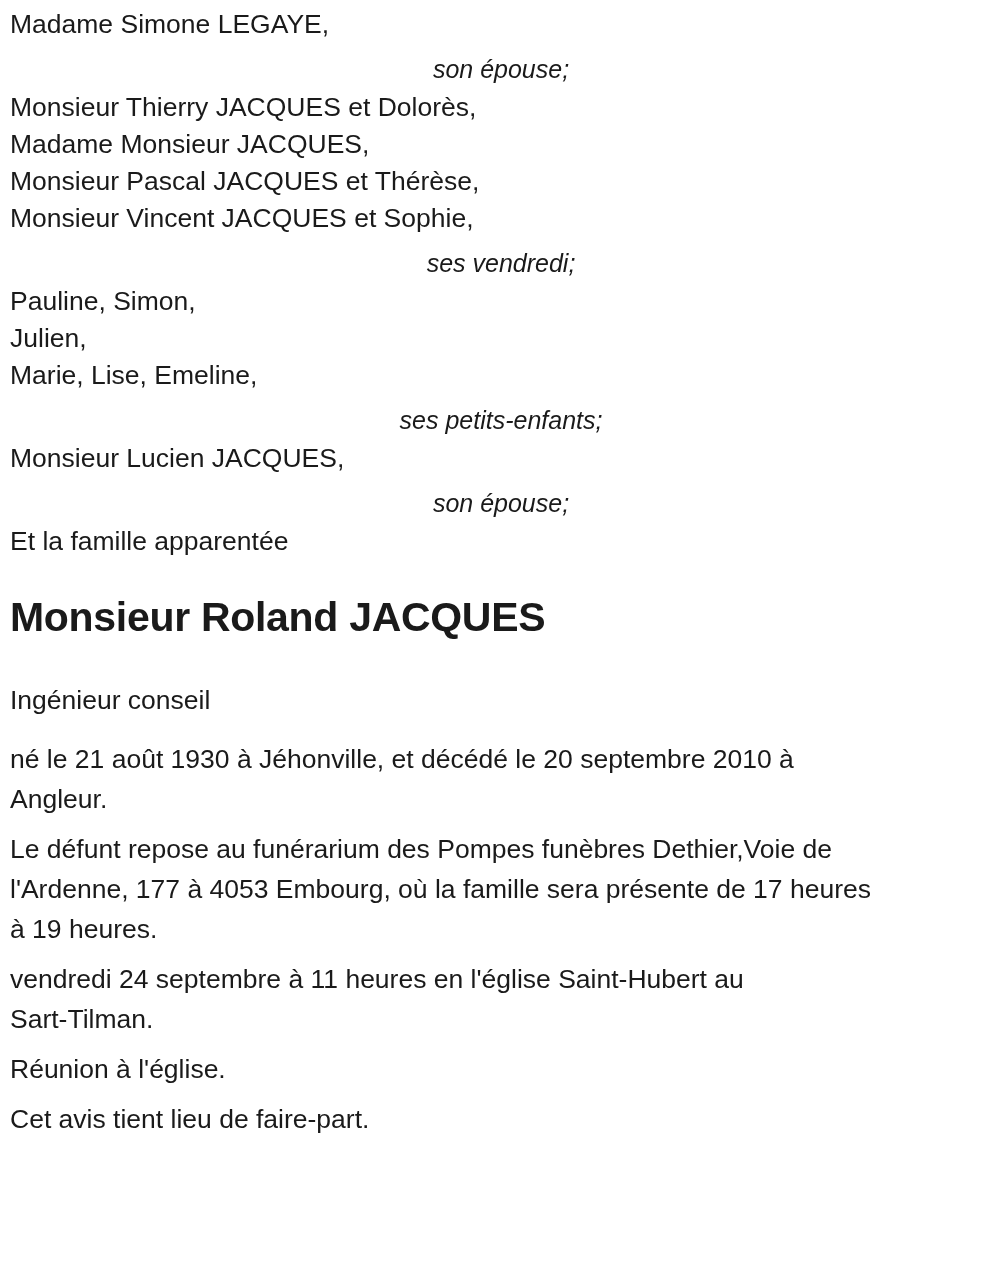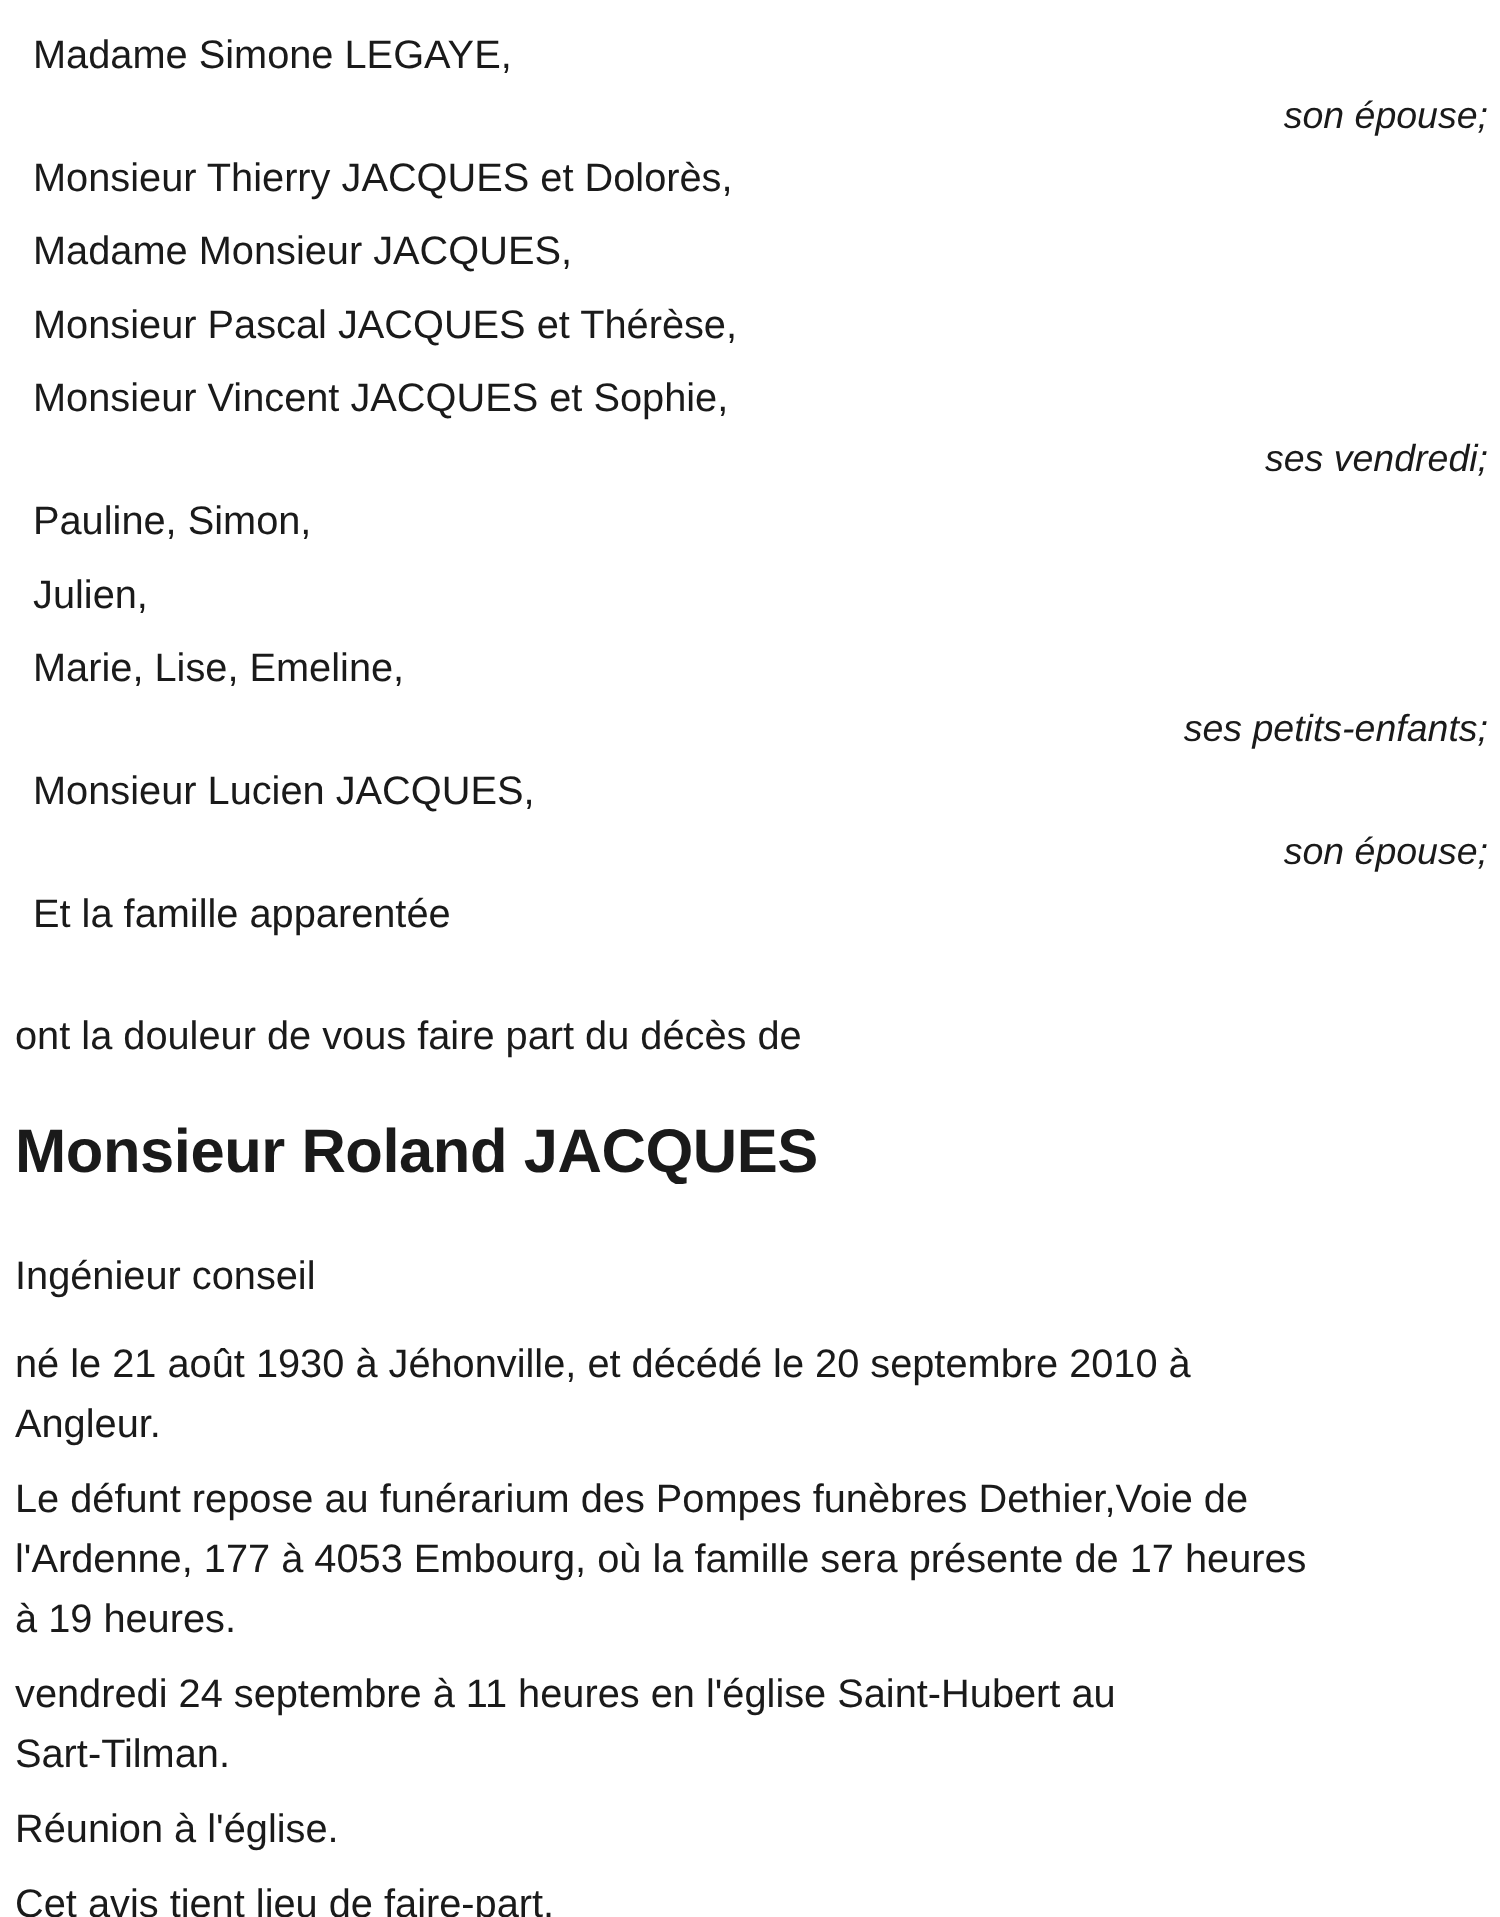--- a/index.html
+++ b/index.html
@@ -12,32 +12,32 @@
     width: 1000px;
     height: 1278px;
     box-sizing: border-box;
     padding: 6px 8px 0 10px;
     background: #ffffff;
     color: #1a1a1a;
     font-family: "Liberation Sans", "DejaVu Sans", sans-serif;
     overflow: hidden;
   }
   .name-line {
-    margin: 12px;
+    margin: 0;
     font-size: 26.5px;
     line-height: 37px;
     font-weight: 400;
     white-space: nowrap;
   }
   .relation-line {
-    margin: 0 0 9px 0;
+    margin: 16px 0 9px 0;
     font-size: 25px;
     line-height: 21px;
     font-style: italic;
-    text-align: right;
+    text-align: center;
     white-space: nowrap;
   }
   .intro {
     margin: 42px 0 0 0;
     font-size: 26.5px;
     line-height: 40px;
     white-space: nowrap;
   }
   .deceased {
     margin: 32px 0 0 0;
@@ -80,21 +80,20 @@
       <p class="relation-line">ses vendredi;</p>
       <p class="name-line">Pauline, Simon,</p>
       <p class="name-line">Julien,</p>
       <p class="name-line">Marie, Lise, Emeline,</p>
       <p class="relation-line">ses petits-enfants;</p>
       <p class="name-line">Monsieur Lucien JACQUES,</p>
       <p class="relation-line">son épouse;</p>
       <p class="name-line">Et la famille apparentée</p>
     </section>
 
-  <p class="intro">ont la douleur de vous faire part du décès de</p>
 
   <h1 class="deceased">Monsieur Roland JACQUES</h1>
 
   <p class="profession">Ingénieur conseil</p>
 
   <div class="paragraphs">
       <div class="body-par">
         <div class="par-line">né le 21 août 1930 à Jéhonville, et décédé le 20 septembre 2010 à</div>
         <div class="par-line">Angleur.</div>
       </div>

